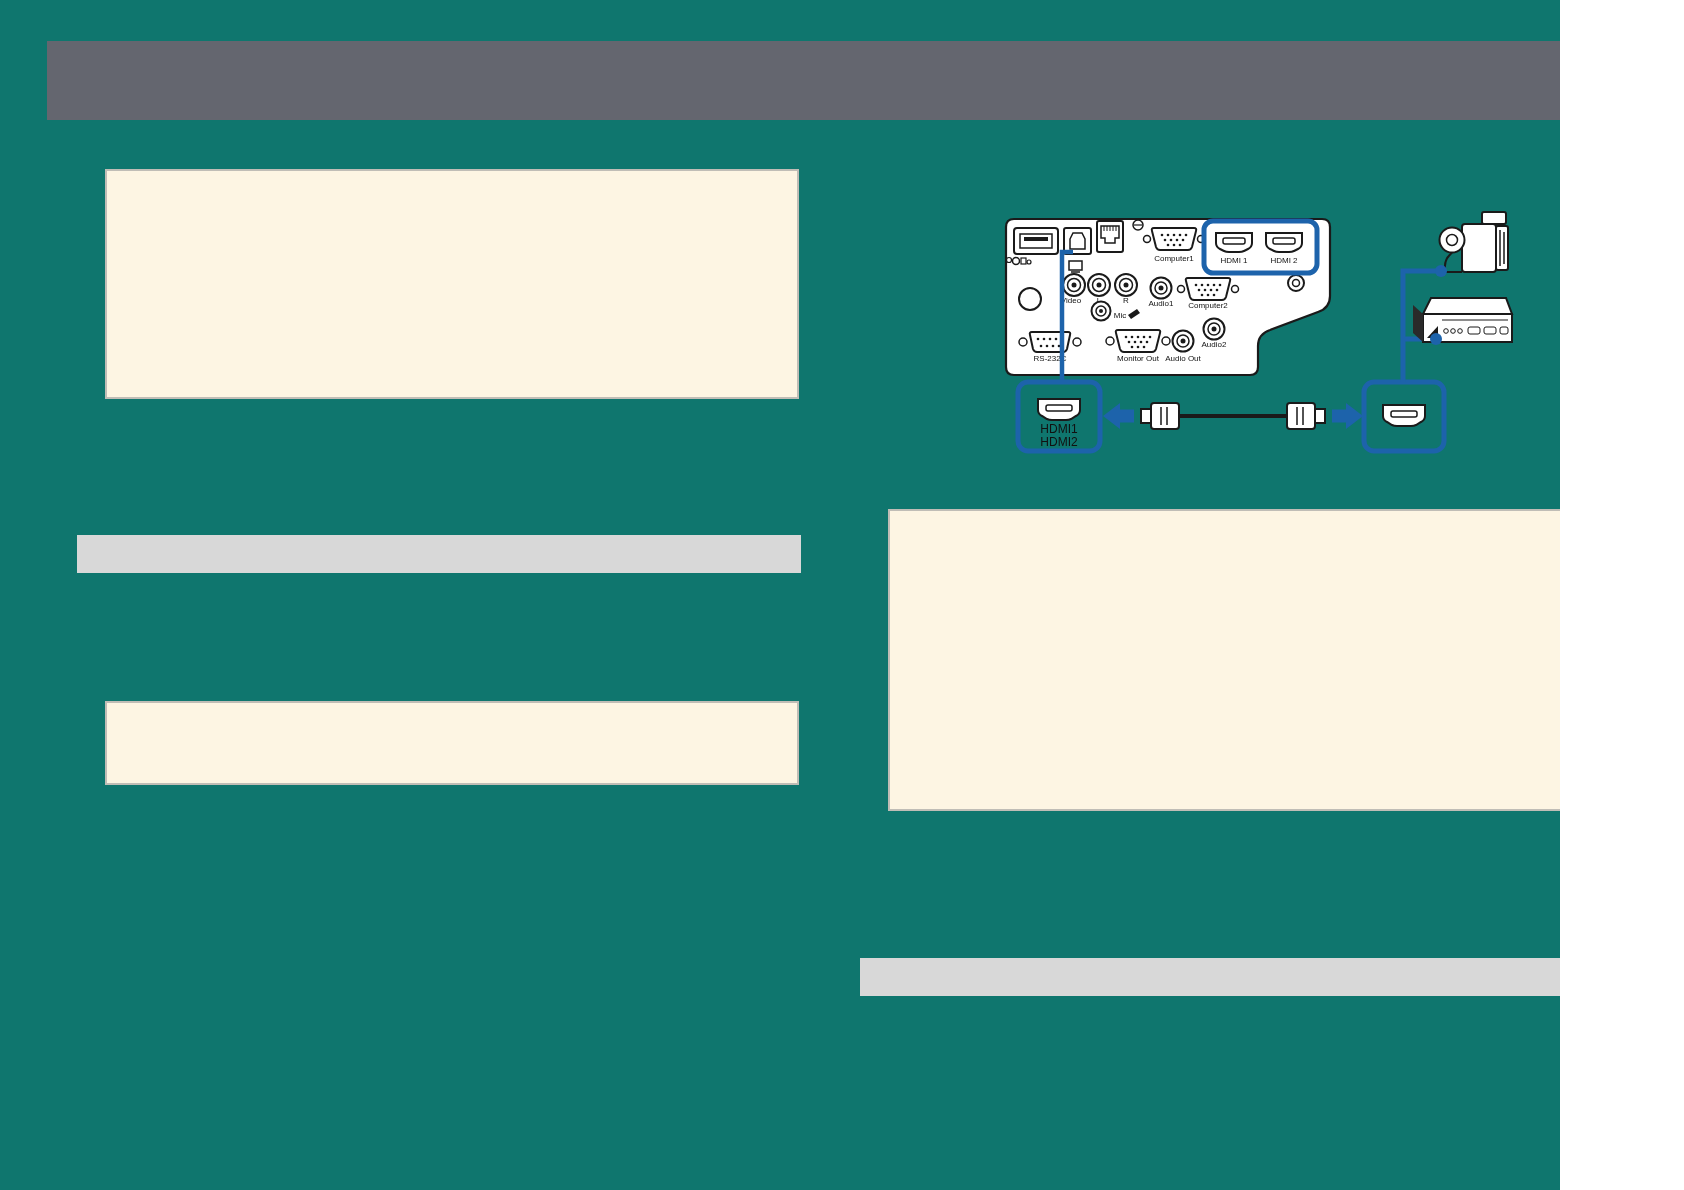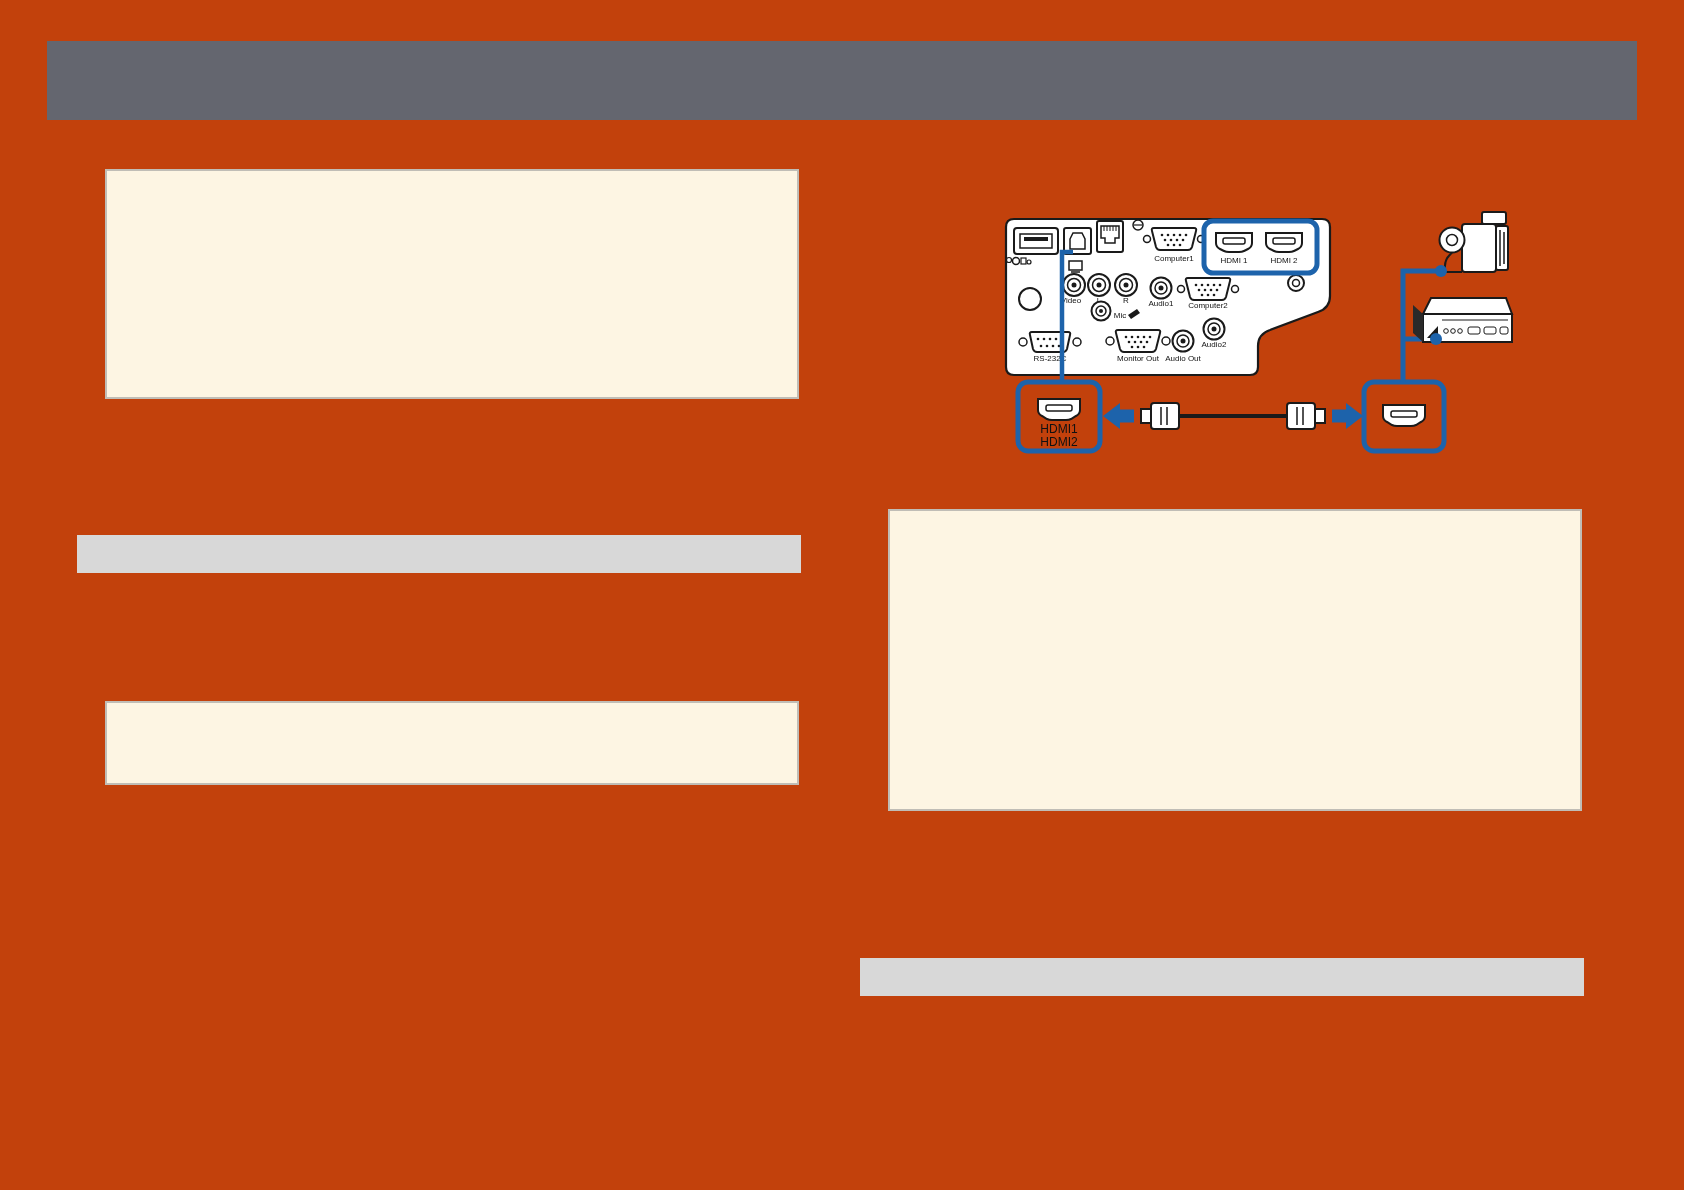--- a/index.html
+++ b/index.html
@@ -4,21 +4,21 @@
 <style>
   :root{
     --header-color:#64666F;
     --section-bar-color:#D8D8D8;
     --note-fill:#FDF5E3;
     --note-border:#C0BDB6;
     --accent-blue:#1D63AB;
     --line-art:#1A1A1A;
   }
   html,body{margin:0;padding:0;background:#fff;}
-  #page{position:relative;width:1684px;height:1190px;background:#c2410c;overflow:hidden;
+  #page{position:relative;width:1560px;height:1190px;background:#0f766e;overflow:hidden;
         font-family:"Liberation Sans",sans-serif;}
   .abs{position:absolute;}
   .header-bar{left:47px;top:41px;width:1590px;height:79px;background:var(--header-color);}
   .note{background:var(--note-fill);border:2px solid var(--note-border);box-sizing:border-box;}
   .note-1{left:105px;top:169px;width:694px;height:230px;}
   .note-2{left:105px;top:701px;width:694px;height:84px;}
   .note-right{left:888px;top:509px;width:694px;height:302px;}
   .bar{background:var(--section-bar-color);}
   .bar-left{left:77px;top:535px;width:724px;height:38px;}
   .bar-right{left:860px;top:958px;width:724px;height:38px;}

